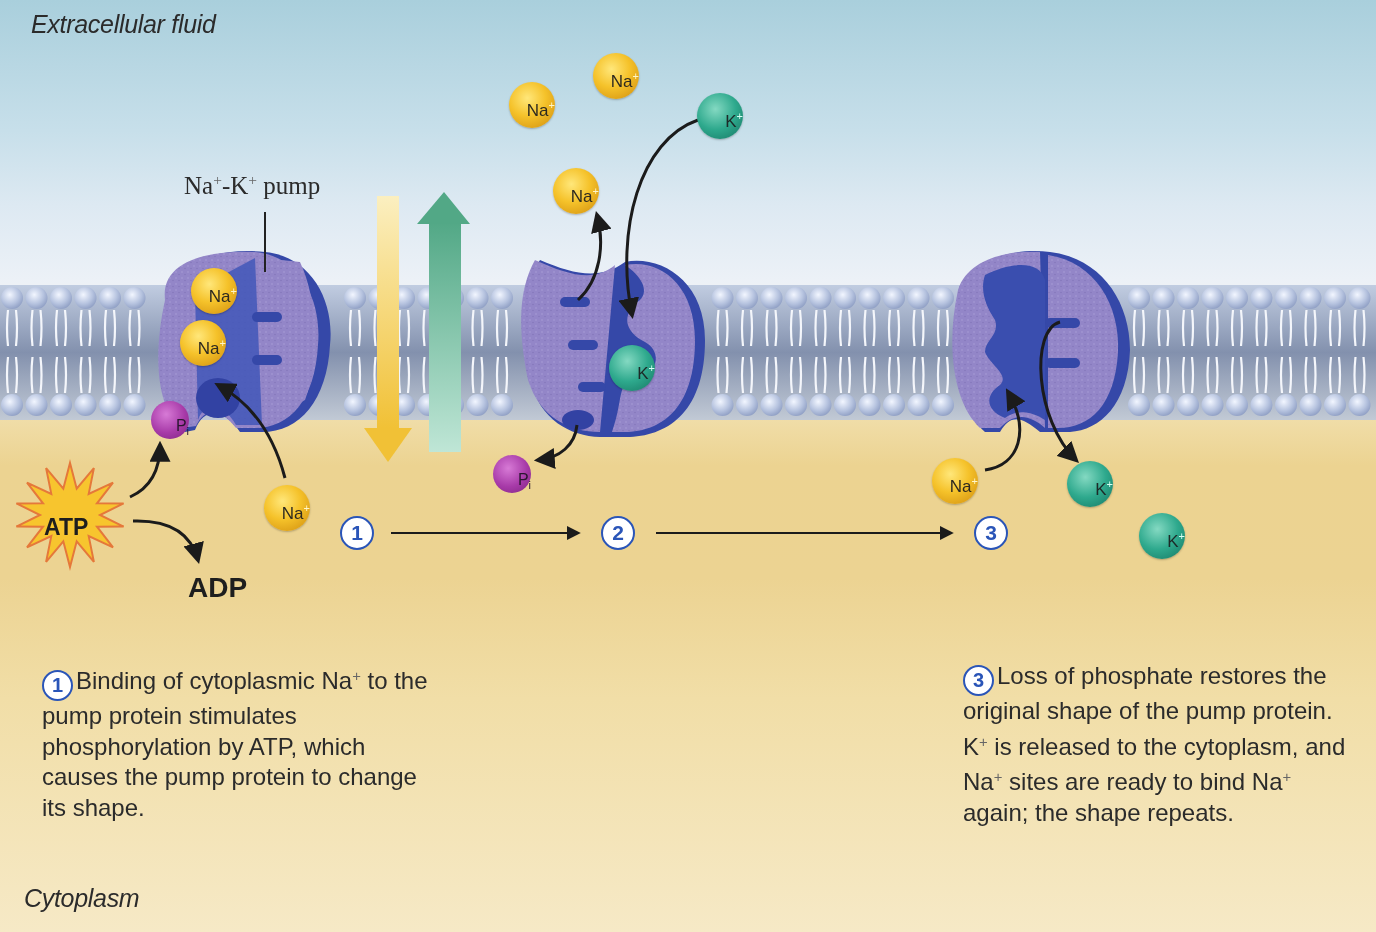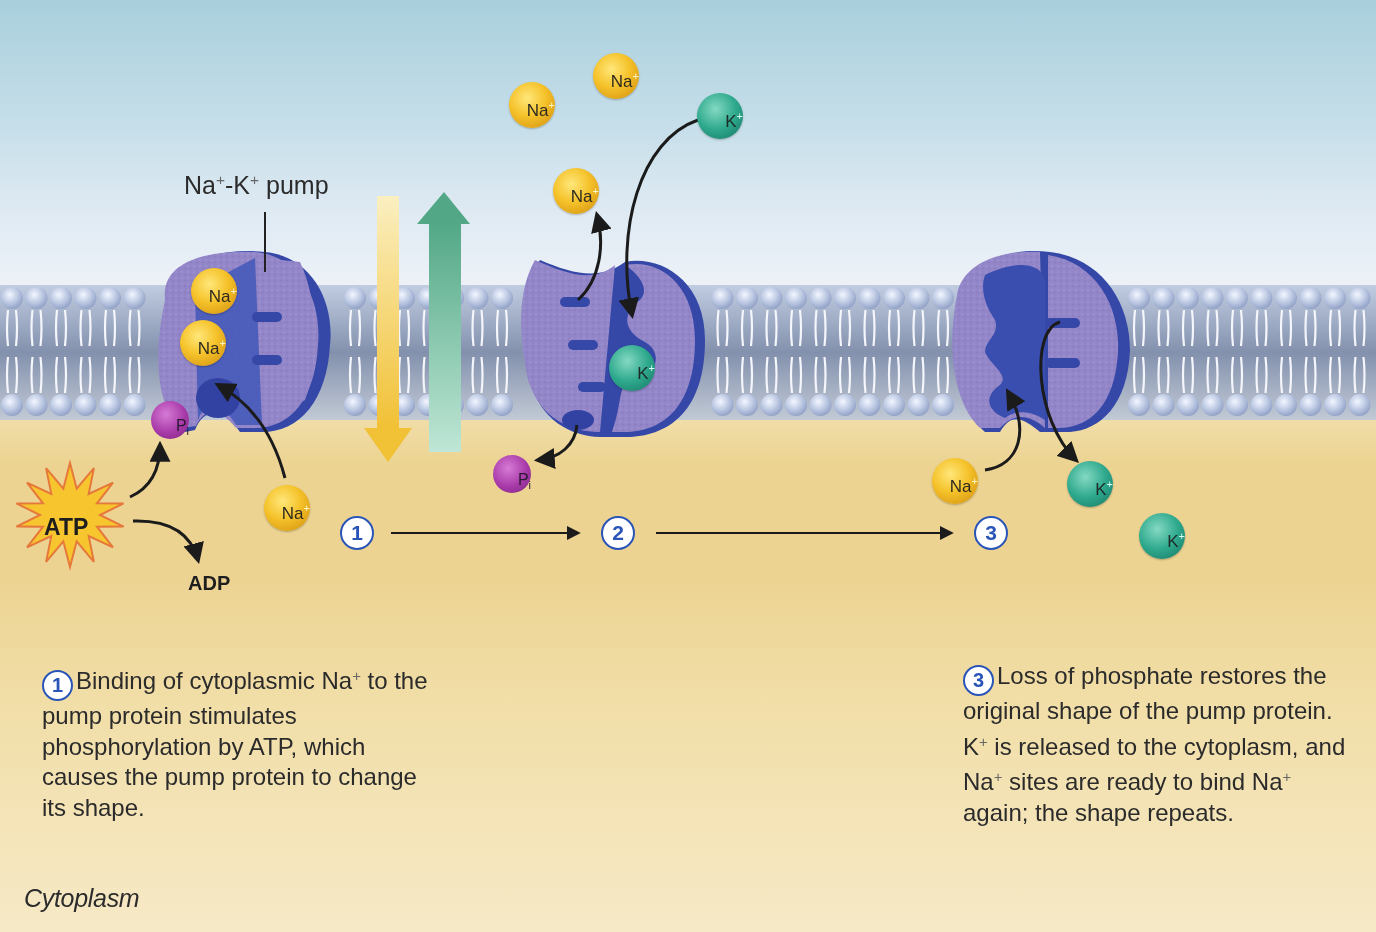--- a/index.html
+++ b/index.html
@@ -3,21 +3,21 @@
 <meta charset="utf-8">
 <style>
   html, body { margin:0; padding:0; }
   body { width:1376px; height:932px; overflow:hidden; font-family:"Liberation Sans", sans-serif; }
   #stage { position:relative; width:1376px; height:932px; overflow:hidden;
     background: linear-gradient(to bottom, #a9cfdc 0%, #c7dfea 14%, #dde9f2 22%, #ecf1f7 30%, #eef1f5 31%, #f4e7bf 40%, #ecd391 50%, #ecd392 62%, #f1dea7 75%, #f6e9c6 100%); }
   svg#art { position:absolute; left:0; top:0; }
   .region-label { position:absolute; font-style:italic; font-size:25px; color:#2b2b2b; letter-spacing:-0.3px; }
   .pump-label { position:absolute; font-size:25px; color:#2b2b2b; }
   .pump-label sup, .desc sup { font-size:0.62em; vertical-align:0.55em; color:#666; }
-  .adp { position:absolute; font-size:20px; font-weight:bold; color:#1e1e1e;text-align:right; }
+  .adp { position:absolute; font-size:28px; font-weight:bold; color:#1e1e1e;text-align:right; }
   .step-badge { position:absolute; width:30px; height:30px; border-radius:50%; border:2.5px solid #2a55b8; background:#fff;
     color:#2a55b8; font-weight:bold; font-size:21px; line-height:30px; text-align:center; box-sizing:content-box; }
   .desc { position:absolute; font-size:24px; line-height:30.5px; color:#2b2b2b; }
   .desc .inline-badge { display:inline-block; width:27px; height:27px; border-radius:50%; border:2.5px solid #2a55b8; background:#fff;
     color:#2a55b8; font-weight:bold; font-size:20px; line-height:27px; text-align:center; vertical-align:-3px; margin-right:3px; }
   .ion { position:absolute; border-radius:50%; text-align:right; font-size:17px; color:#2e2a20; }
   .ion.na { width:46px; height:46px; line-height:46px; background: radial-gradient(circle at 40% 35%, #ffe77a 0%, #f5c22a 45%, #d99a14 85%, #b97d0e 100%); box-shadow:0 1px 2px rgba(0,0,0,.25); }
   .ion.k { width:46px; height:46px; line-height:46px; background: radial-gradient(circle at 40% 35%, #84d9c2 0%, #2ea98d 50%, #1a7f6a 90%); color:#1d2a28; box-shadow:0 1px 2px rgba(0,0,0,.25);}
   .ion.pi { width:38px; height:38px; line-height:50px; background: radial-gradient(circle at 40% 35%, #d77ad6 0%, #a73aa8 55%, #7d2580 100%); color:#2a1730; font-size:16px; }
   .ion sup { font-size:11px; vertical-align:7px; color:#fff6c8; }
@@ -309,23 +309,24 @@
     <path d="M577,425 C575,445 560,458 538,460" fill="none" stroke="#1b1b1b" stroke-width="3" marker-end="url(#arrowHead)"></path>
     <path d="M985,470 C1020,465 1030,430 1008,392" fill="none" stroke="#1b1b1b" stroke-width="3" marker-end="url(#arrowHead)"></path>
     <path d="M1060,322 C1030,330 1035,420 1076,460" fill="none" stroke="#1b1b1b" stroke-width="3" marker-end="url(#arrowHead)"></path>
 
     <line x1="391" y1="533" x2="578" y2="533" stroke="#1b1b1b" stroke-width="2" marker-end="url(#arrowHead)"></line>
     <line x1="656" y1="533" x2="951" y2="533" stroke="#1b1b1b" stroke-width="2" marker-end="url(#arrowHead)"></line>
 
     <polygon id="atpStar" fill="#f7c52e" stroke="#e5783a" stroke-width="2" points="70.0,463.0 76.7,488.7 93.9,468.1 88.7,493.9 113.0,482.6 97.0,503.3 123.6,503.4 100.0,515.0 123.6,526.6 97.0,526.7 113.0,547.4 88.7,536.1 93.9,561.9 76.7,541.3 70.0,567.0 63.3,541.3 46.1,561.9 51.3,536.1 27.0,547.4 43.0,526.7 16.4,526.6 40.0,515.0 16.4,503.4 43.0,503.3 27.0,482.6 51.3,493.9 46.1,468.1 63.3,488.7"></polygon>
   </svg>
 
+  <div class="region-label" style="left:31px;top:10px;">Extracellular fluid</div>
   <div class="region-label" style="left:24px;top:884px;">Cytoplasm</div>
 
-  <div class="pump-label" style="left:184px;top:171px;"><span>Na</span><sup>+</sup><span>-K</span><sup>+</sup><span style="white-space:pre"> pump</span></div>
+  <div class="pump-label" style="left:184px;top:171px;font-family:Liberation Serif, serif;"><span>Na</span><sup>+</sup><span>-K</span><sup>+</sup><span style="white-space:pre"> pump</span></div>
 
   <div class="atp-text" style="left:44px;top:514px;">ATP</div>
   <div class="adp" style="left:188px;top:572px;">ADP</div>
 
   <div class="ion na" style="left:191px;top:268px;"><span>Na</span><sup>+</sup></div>
   <div class="ion na" style="left:180px;top:320px;"><span>Na</span><sup>+</sup></div>
   <div class="ion na" style="left:264px;top:485px;"><span>Na</span><sup>+</sup></div>
   <div class="ion pi" style="left:151px;top:401px;"><span>P</span><sub>i</sub></div>
 
   <div class="ion na" style="left:509px;top:82px;"><span>Na</span><sup>+</sup></div>

